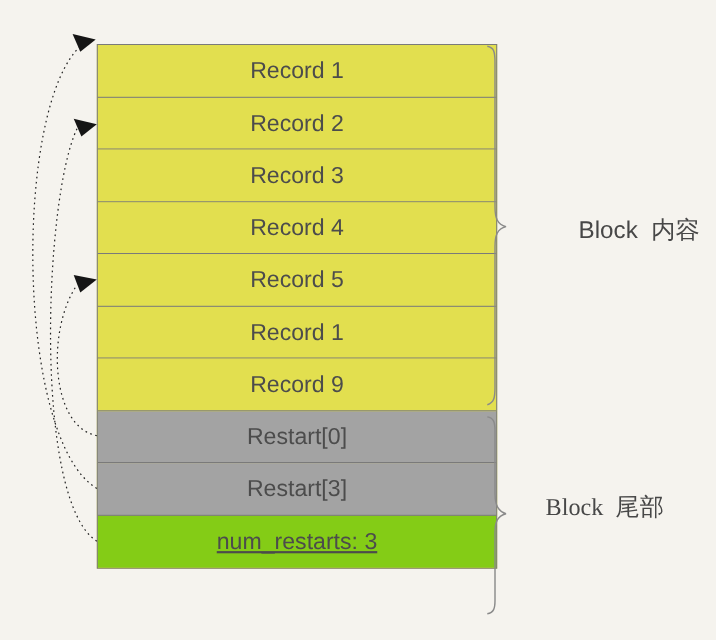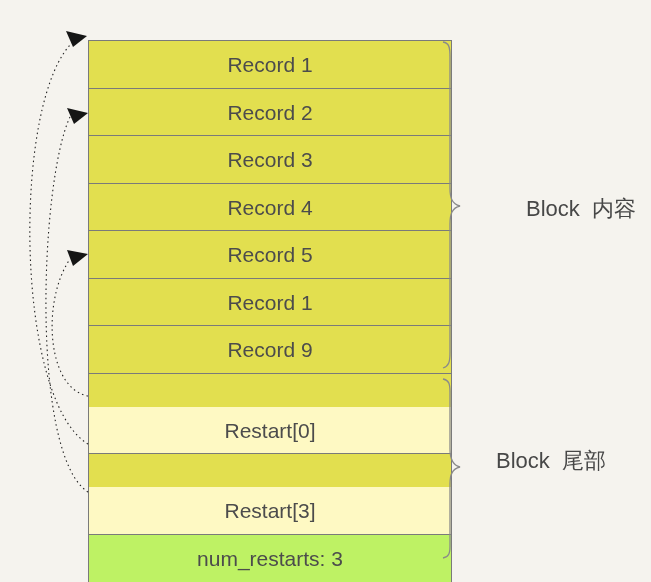--- a/index.html
+++ b/index.html
@@ -15,31 +15,31 @@
     background:#e2df4f;
   }
   .row {
     height:47.5px; line-height:47.5px;
     text-align:center; font-size:21px; color:#4c4c4c;
     border-bottom:1px solid #7a7a7a; box-sizing:border-box;
     white-space:pre;
   }
   .row:last-child { border-bottom:none; }
   .record  { background:#e2df4f; }
-  .restart { background:#fef9c3;margin-top:33px; }
-  .num     { background:#bef264; }
+  .restart { background:#a3a3a3; }
+  .num     { background:#84cc16;text-decoration:underline; }
   .overlay {
     position:absolute; left:0; top:0; width:651px; height:582px;
   }
   .brace-label {
     position:absolute; font-size:22px; color:#474747;
     white-space:pre;
   }
   .lbl-content { left:516px; top:194px;margin-left:10px; }
-  .lbl-tail    { left:496px; top:446px; }
+  .lbl-tail    { left:496px; top:446px;font-family:Liberation Serif, serif; }
 </style>
 </head>
 <body>
 
 <div class="stack">
   <div class="row record">Record 1</div>
   <div class="row record">Record 2</div>
   <div class="row record">Record 3</div>
   <div class="row record">Record 4</div>
   <div class="row record">Record 5</div>

